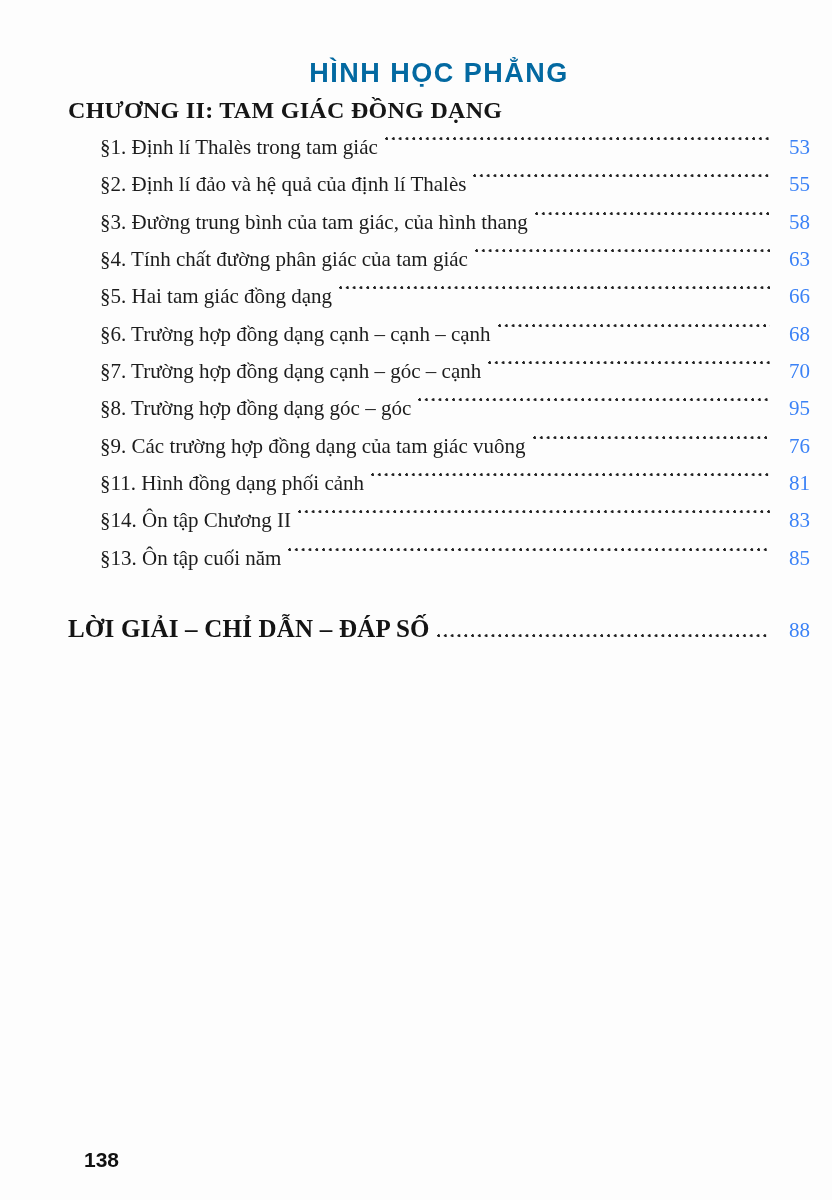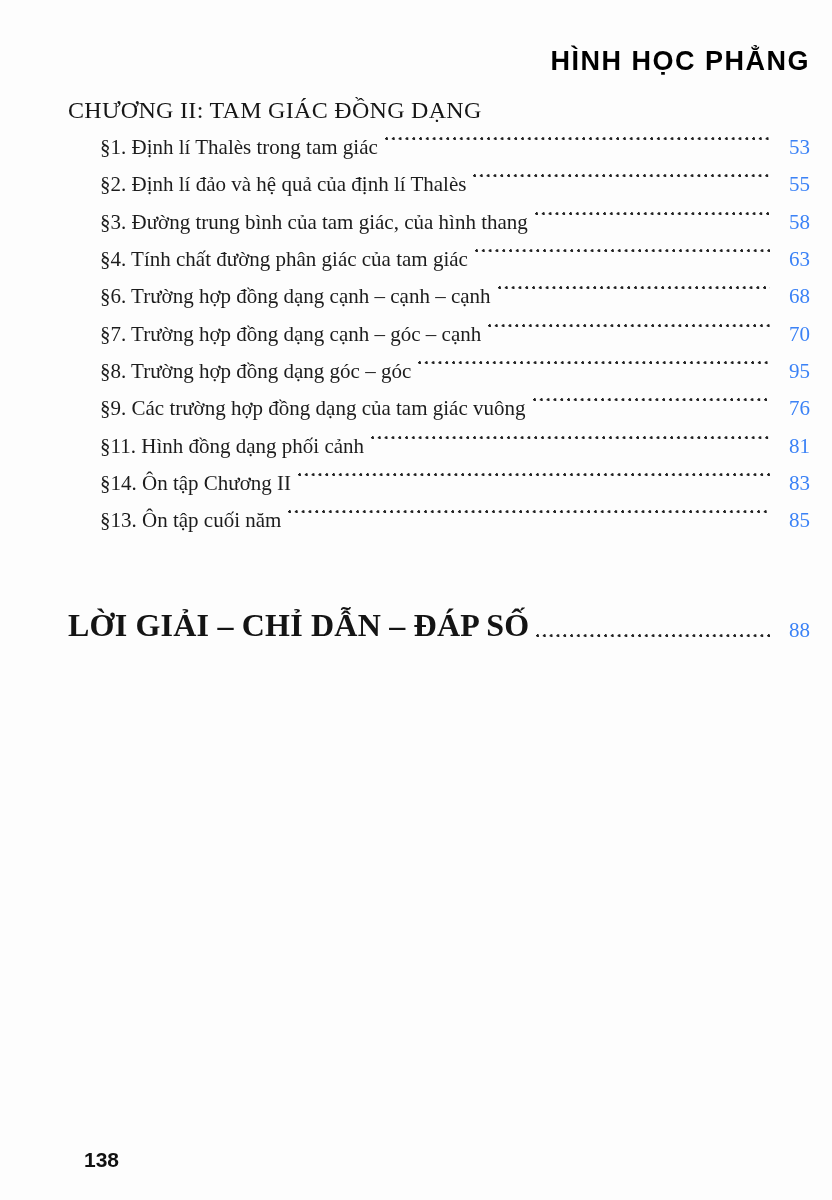--- a/index.html
+++ b/index.html
@@ -15,36 +15,36 @@
     overflow: hidden;
   }
   .page {
     position: relative;
     width: 832px;
     height: 1200px;
     background: #fdfdfd;
   }
   .page-title {
     position: absolute;
-    top: 46px;
+    top: 58px;
     left: 68px;
     width: 742px;
-    text-align: right;
+    text-align: center;
     font-family: "Liberation Sans", sans-serif;
     font-weight: 800;
     font-size: 27px;
     letter-spacing: 1.5px;
-    color: #000000;
+    color: #0369a1;
   }
   .chapter-heading {
     position: absolute;
     top: 97px;
     left: 68px;
     font-family: "Liberation Serif", serif;
-    font-weight: 400;
+    font-weight: 700;
     font-size: 24px;
     letter-spacing: 0.3px;
     color: #161616;
   }
   .toc-list {
     position: absolute;
     top: 137px;
     left: 100px;
     width: 710px;
   }
@@ -85,21 +85,21 @@
     height: 40px;
     display: flex;
     align-items: flex-end;
     padding-bottom: 6px;
     box-sizing: border-box;
   }
   .solutions-heading {
     white-space: nowrap;
     font-family: "Liberation Serif", serif;
     font-weight: 700;
-    font-size: 32px;
+    font-size: 25px;
     line-height: 1;
     letter-spacing: 0.2px;
     color: #141414;
   }
   .solutions-row .toc-leader {
     margin-bottom: 3px;
   }
   .solutions-row .toc-page {
     font-size: 21px;
   }
@@ -140,20 +140,25 @@
       <span class="toc-leader"></span>
       <span class="toc-page">58</span>
     </div>
 
     <div class="toc-row">
       <span class="toc-label">§4. Tính chất đường phân giác của tam giác</span>
       <span class="toc-leader"></span>
       <span class="toc-page">63</span>
     </div>
 
+    <div class="toc-row">
+      <span class="toc-label">§5. Hai tam giác đồng dạng</span>
+      <span class="toc-leader"></span>
+      <span class="toc-page">66</span>
+    </div>
 
     <div class="toc-row">
       <span class="toc-label">§6. Trường hợp đồng dạng cạnh – cạnh – cạnh</span>
       <span class="toc-leader"></span>
       <span class="toc-page">68</span>
     </div>
 
     <div class="toc-row">
       <span class="toc-label">§7. Trường hợp đồng dạng cạnh – góc – cạnh</span>
       <span class="toc-leader"></span>

